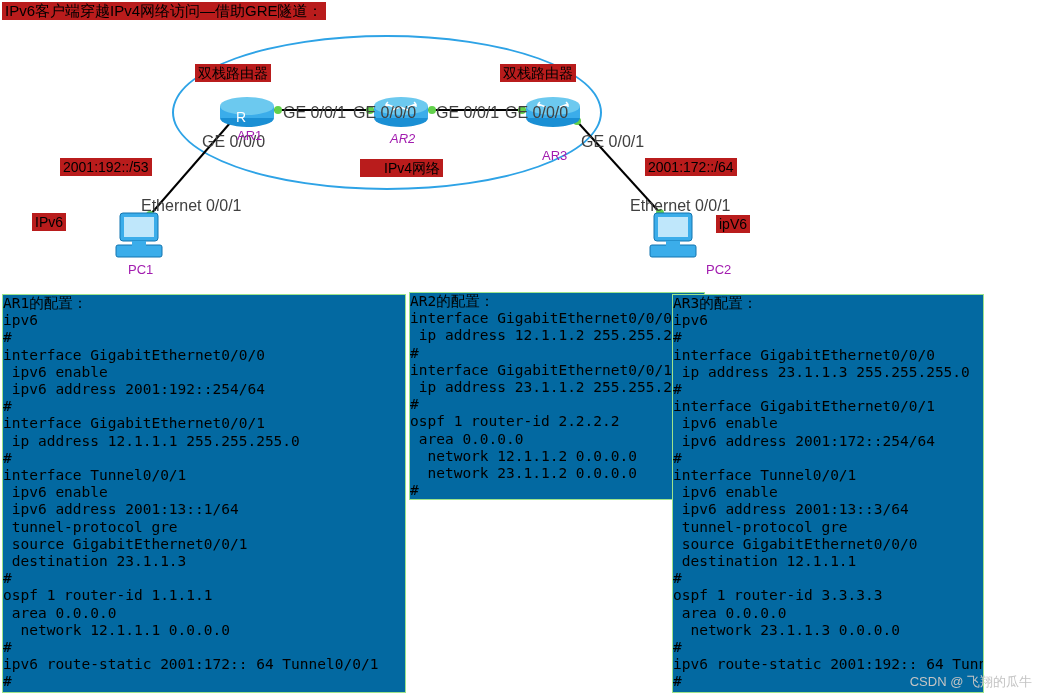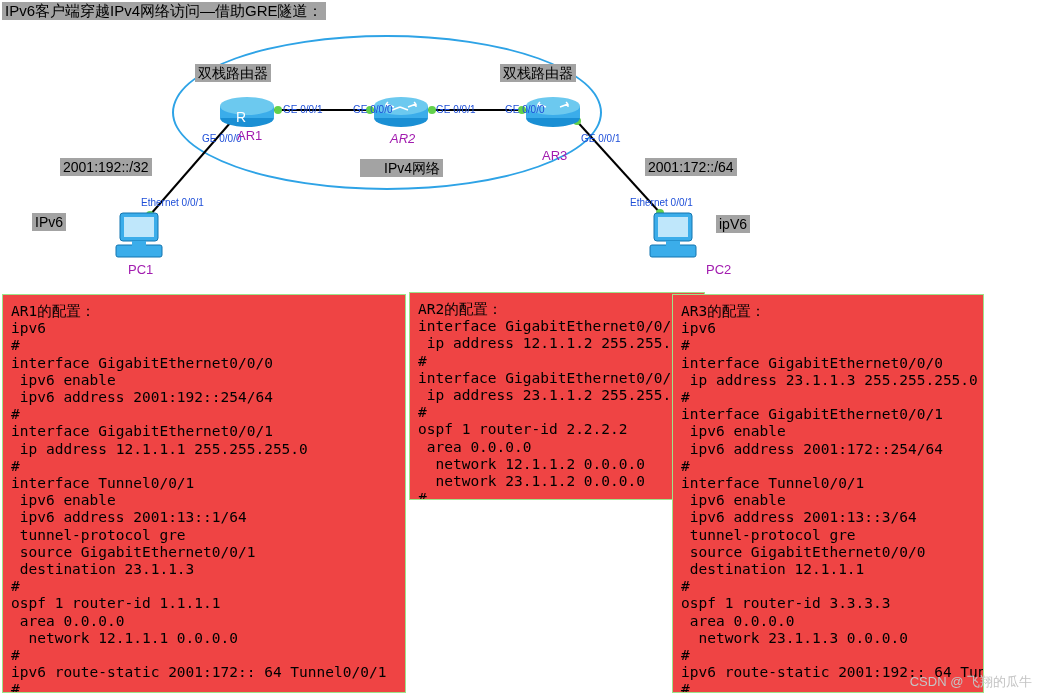--- a/index.html
+++ b/index.html
@@ -8,32 +8,32 @@
     font-family: "SimSun", "宋体", Arial, sans-serif;
     font-size: 14px;
     background: #ffffff;
     width: 1044px;
     height: 695px;
     position: relative;
     overflow: hidden;
   }
   .label {
     position: absolute;
-    background: #a3a3a3;
+    background: #b91c1c;
     padding: 0 3px;
     line-height: 18px;
     white-space: nowrap;
   }
   .titleBar {
     font-size: 15px;
   }
   .iflabel {
     position: absolute;
-    font-size: 10px;
-    color: #1d4ed8;
+    font-size: 16px;
+    color: #404040;
     white-space: nowrap;
   }
   .devlabel {
     position: absolute;
     font-size: 13px;
     color: #a21caf;
     white-space: nowrap;
   }
   .router {
     position: absolute;
@@ -41,28 +41,28 @@
     height: 30px;
   }
   .router svg { display:block; }
   .pc {
     position: absolute;
     width: 54px;
     height: 50px;
   }
   .config {
     position: absolute;
-    background: #ef4444;
+    background: #0369a1;
     border: 1px solid #9de38a;
     font-family: Consolas, monospace;
     font-size: 14.5px;
     line-height: 17.2px;
     white-space: pre;
     color: #000;
-    padding: 8px;
+    padding: 0;
     overflow: hidden;
   }
   .ellipse {
     position: absolute;
     border: 2px solid #2ea3e6;
     border-radius: 50%;
     background: transparent;
   }
   .watermark {
     position: absolute;
@@ -150,21 +150,21 @@
     <rect x="8" y="2" width="38" height="28" rx="3" fill="#3badea" stroke="#1375b0"></rect>
     <rect x="12" y="6" width="30" height="20" fill="#bfe7fb"></rect>
     <rect x="4" y="34" width="46" height="12" rx="2" fill="#3badea" stroke="#1375b0"></rect>
     <rect x="20" y="30" width="14" height="5" fill="#3badea"></rect>
   </svg>
 </div>
 
 <div class="label" style="left:195px; top:64px;">双栈路由器</div>
 <div class="label" style="left:500px; top:64px;">双栈路由器</div>
 <div class="label" style="left:360px; top:159px;padding-left:24px;">IPv4网络</div>
-<div class="label" style="left:60px; top:158px;">2001:192::/32</div>
+<div class="label" style="left:60px; top:158px;">2001:192::/53</div>
 <div class="label" style="left:645px; top:158px;">2001:172::/64</div>
 <div class="label" style="left:32px; top:213px;">IPv6</div>
 <div class="label" style="left:716px; top:215px;">ipV6</div>
 
 <div class="iflabel" style="left:202px; top:133px;">GE 0/0/0</div>
 <div class="iflabel" style="left:283px; top:104px;">GE 0/0/1</div>
 <div class="iflabel" style="left:353px; top:104px;">GE 0/0/0</div>
 <div class="iflabel" style="left:436px; top:104px;">GE 0/0/1</div>
 <div class="iflabel" style="left:505px; top:104px;">GE 0/0/0</div>
 <div class="iflabel" style="left:581px; top:133px;">GE 0/0/1</div>

